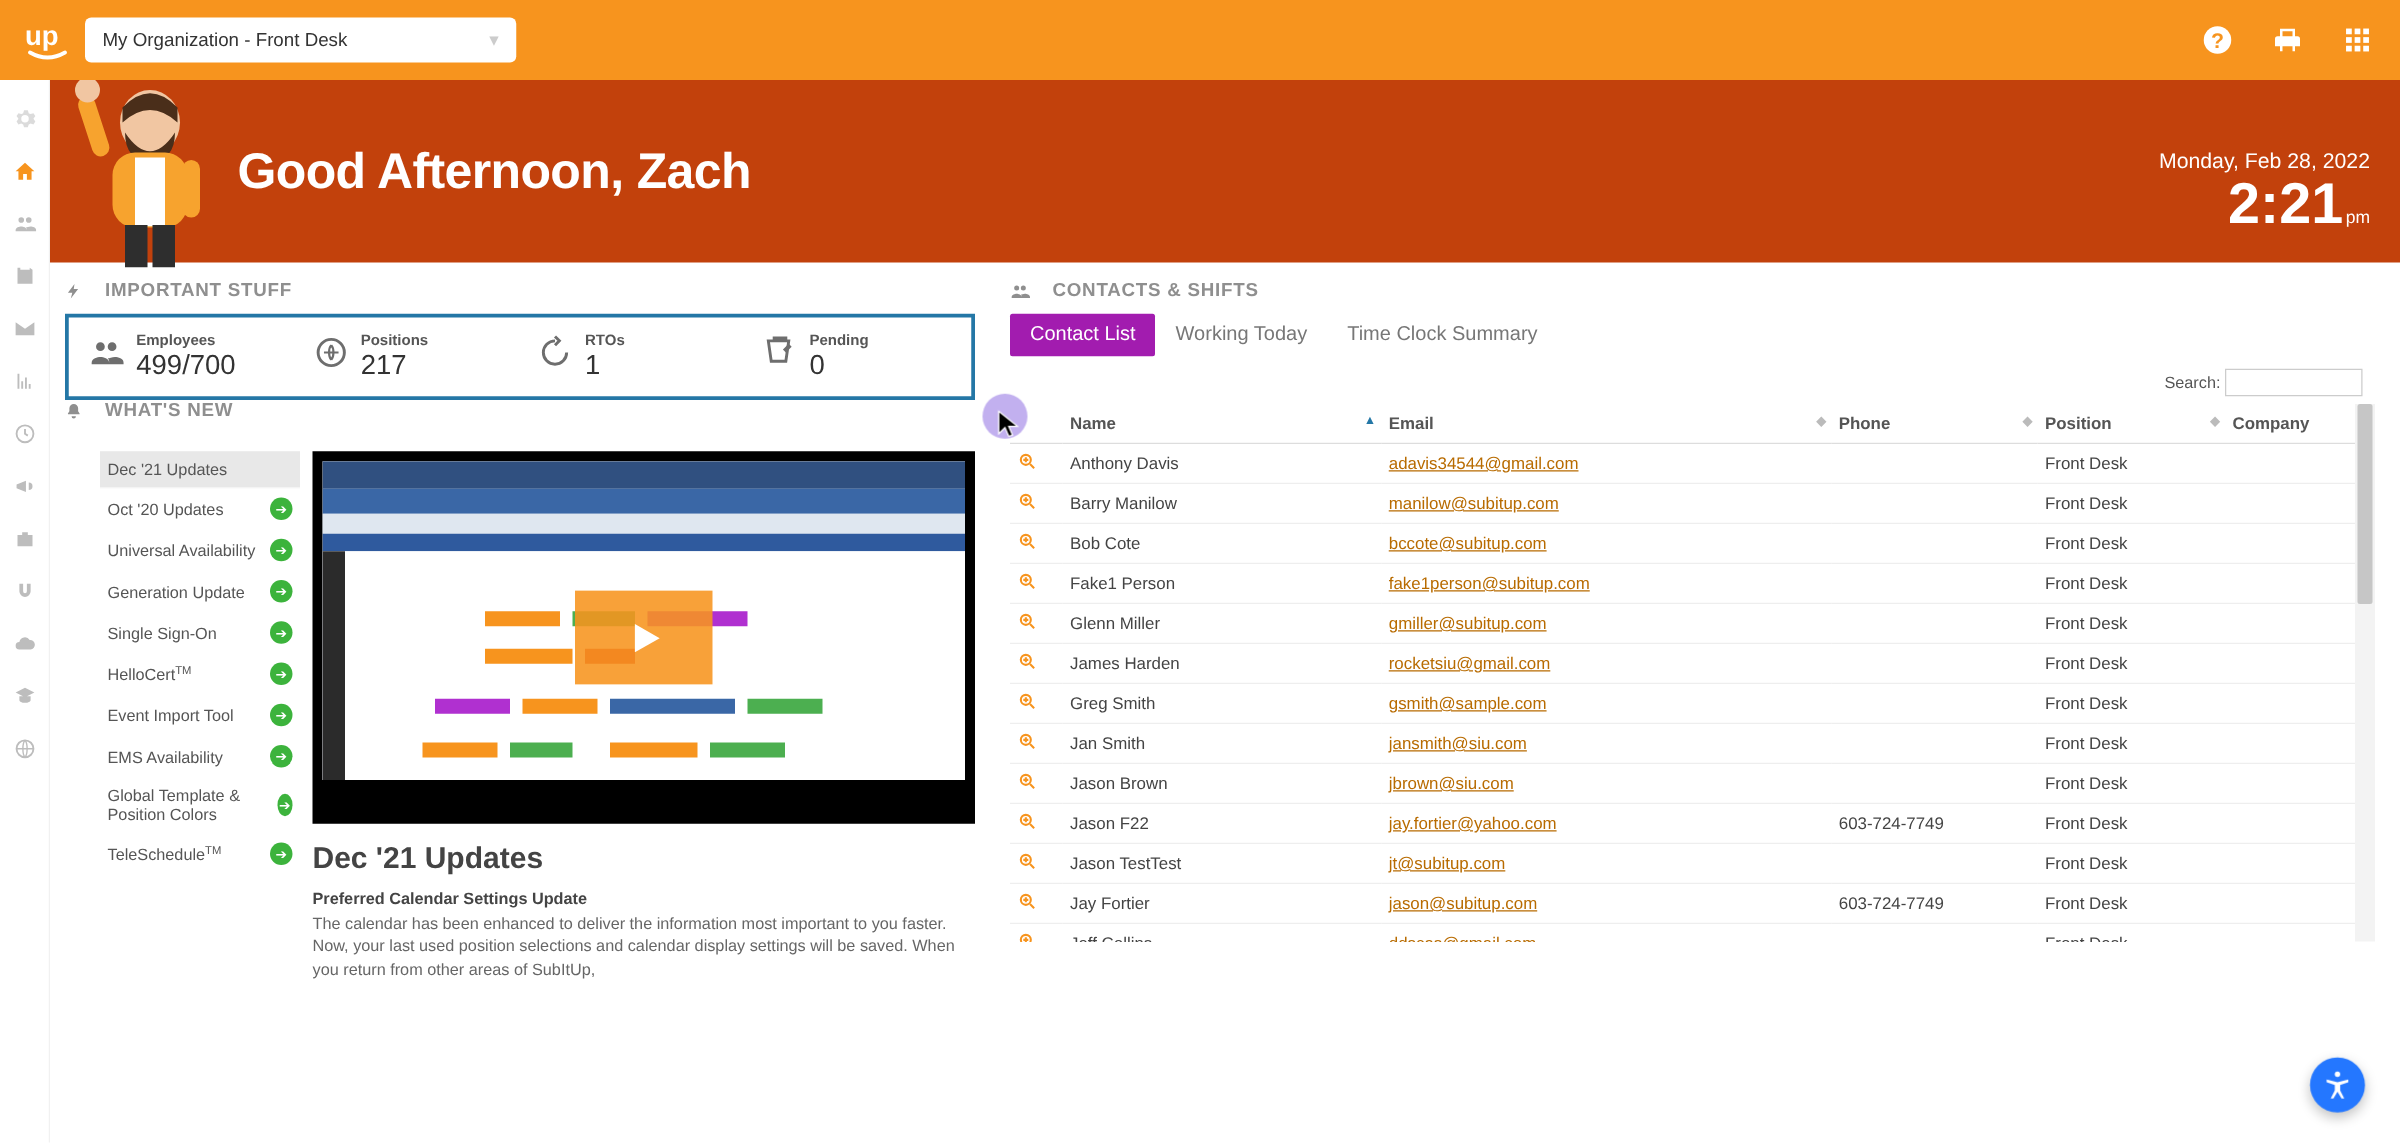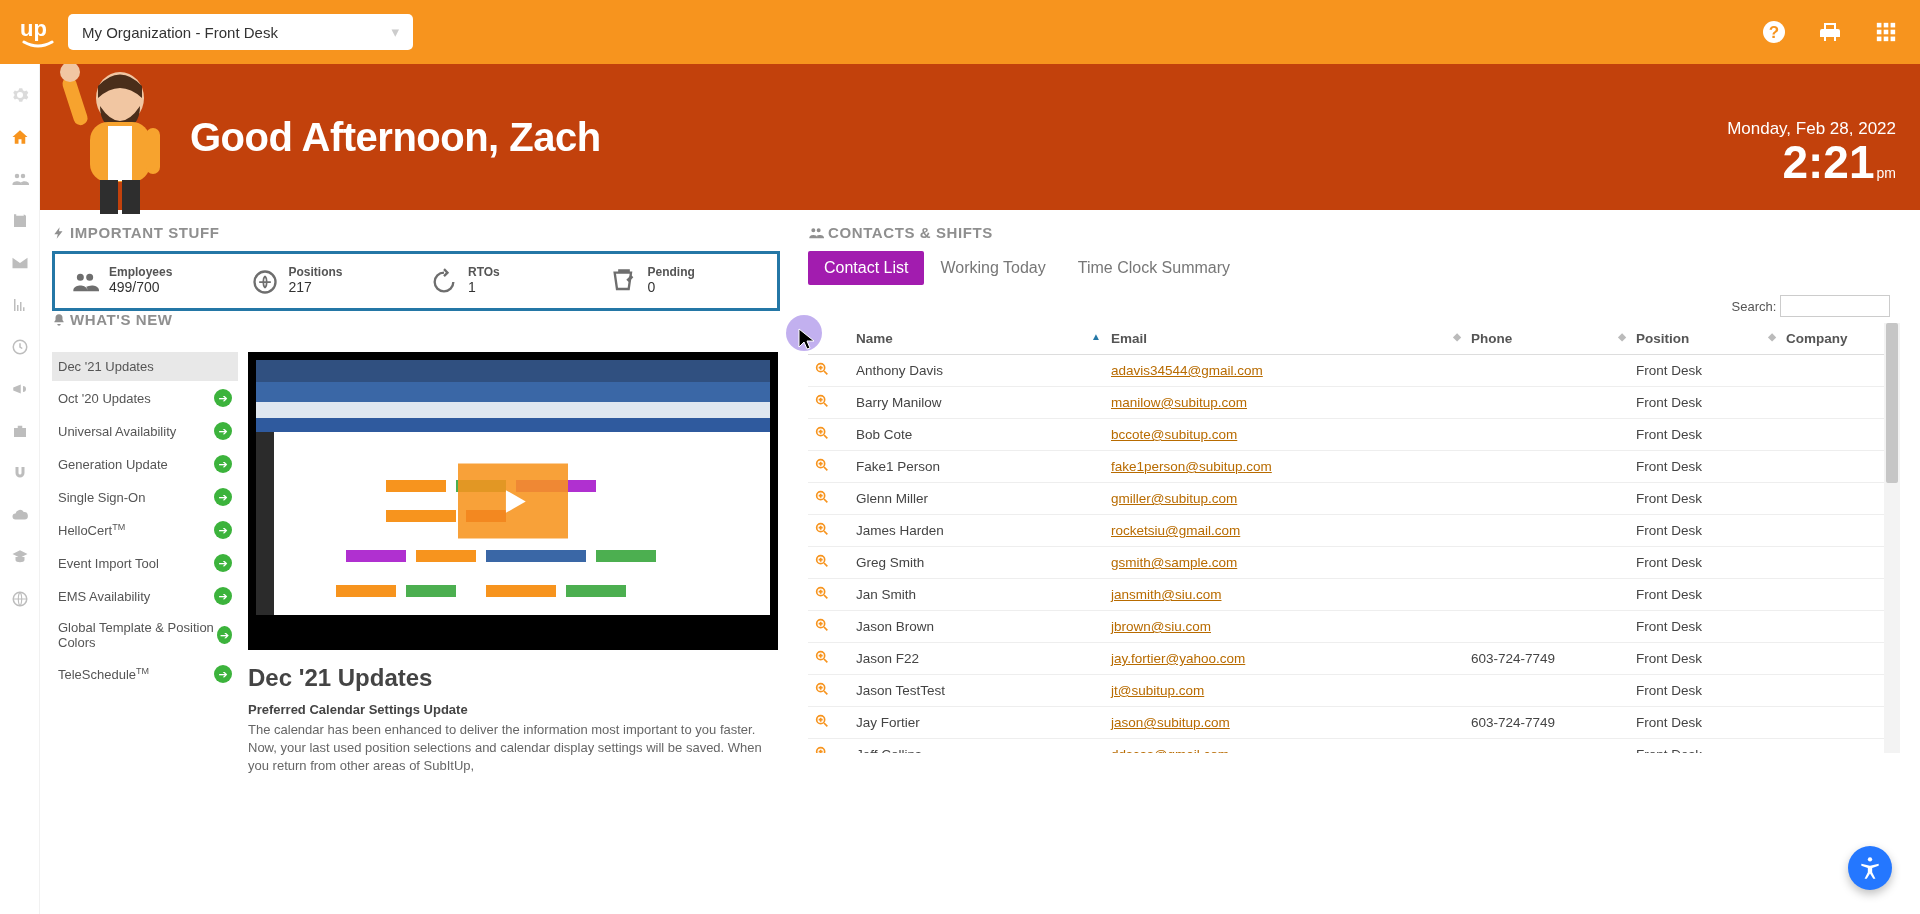--- a/index.html
+++ b/index.html
@@ -30,32 +30,32 @@
   .datewrap .t{font-size:46px; font-weight:800; line-height:1;}
   .datewrap .pm{font-size:14px; font-weight:400; margin-left:2px; vertical-align:baseline;}
   .avatar{position:absolute; left:10px; top:-6px; width:135px; height:156px;}
 
   
   .content{ display:flex; gap:0; background:#fff; height:704px;}
   .colL{ width:752px; padding:14px 12px 0 12px;}
   .colR{ flex:1; padding:14px 20px 0 16px; position:relative;}
 
   
-  .sect{ color:#8f8f8f; font-size:15px; font-weight:700; letter-spacing:0.6px; display:flex; align-items:center; gap:4px; margin-bottom:10px;}
+  .sect{ color:#8f8f8f; font-size:15px; font-weight:700; letter-spacing:0.6px; display:flex; align-items:center; gap:18px; margin-bottom:10px;}
   .sect svg{color:#8f8f8f;}
 
   
   .stat-row{ border:3px solid #2477a6; border-radius:0; display:flex; padding:2px;}
   .card{ flex:1; background:#fff; border-radius:4px; margin:2px; padding:8px 12px; display:flex; align-items:flex-start; gap:10px; cursor:pointer;}
   .card .ic{width:28px; height:28px; color:#6e6e6e; margin-top:2px;}
   .card .lbl{font-size:12px; color:#555; font-weight:600; line-height:1.1;}
-  .card .val{font-size:14px; color:#333; font-weight:400;}
-
-  
-  .whatsnew{margin-top:24px; display:flex; gap:10px;}
+  .card .val{font-size:22px; color:#333; font-weight:400;}
+
+  
+  .whatsnew{margin-top:24px; display:flex; gap:10px;margin-left:28px;}
   .wn-list{width:186px;}
   .wn-item{display:flex; align-items:center; justify-content:space-between; padding:7px 6px; font-size:13px; color:#555; border-bottom:1px solid #fff; cursor:pointer;}
   .wn-item.active{background:#e8e8e8;}
   .wn-arrow{width:18px;height:18px;border-radius:50%;background:#3cb33c;color:#fff;display:flex;align-items:center;justify-content:center;font-size:11px;}
   .wn-body{flex:1;}
   .video{width:530px; height:298px; background:#000; position:relative; margin-bottom:14px;}
   .video-inner{position:absolute; left:8px; top:8px; right:8px; bottom:35px; background:#e9eef5;}
   .playbtn{position:absolute; left:50%; top:50%; transform:translate(-50%,-50%); width:110px; height:75px; background:rgba(247,148,30,0.88); display:flex; align-items:center;justify-content:center; cursor:pointer;}
   .playbtn svg{color:#fff;}
   .wn-title{font-size:24px; font-weight:800; color:#444; margin-bottom:10px;}

